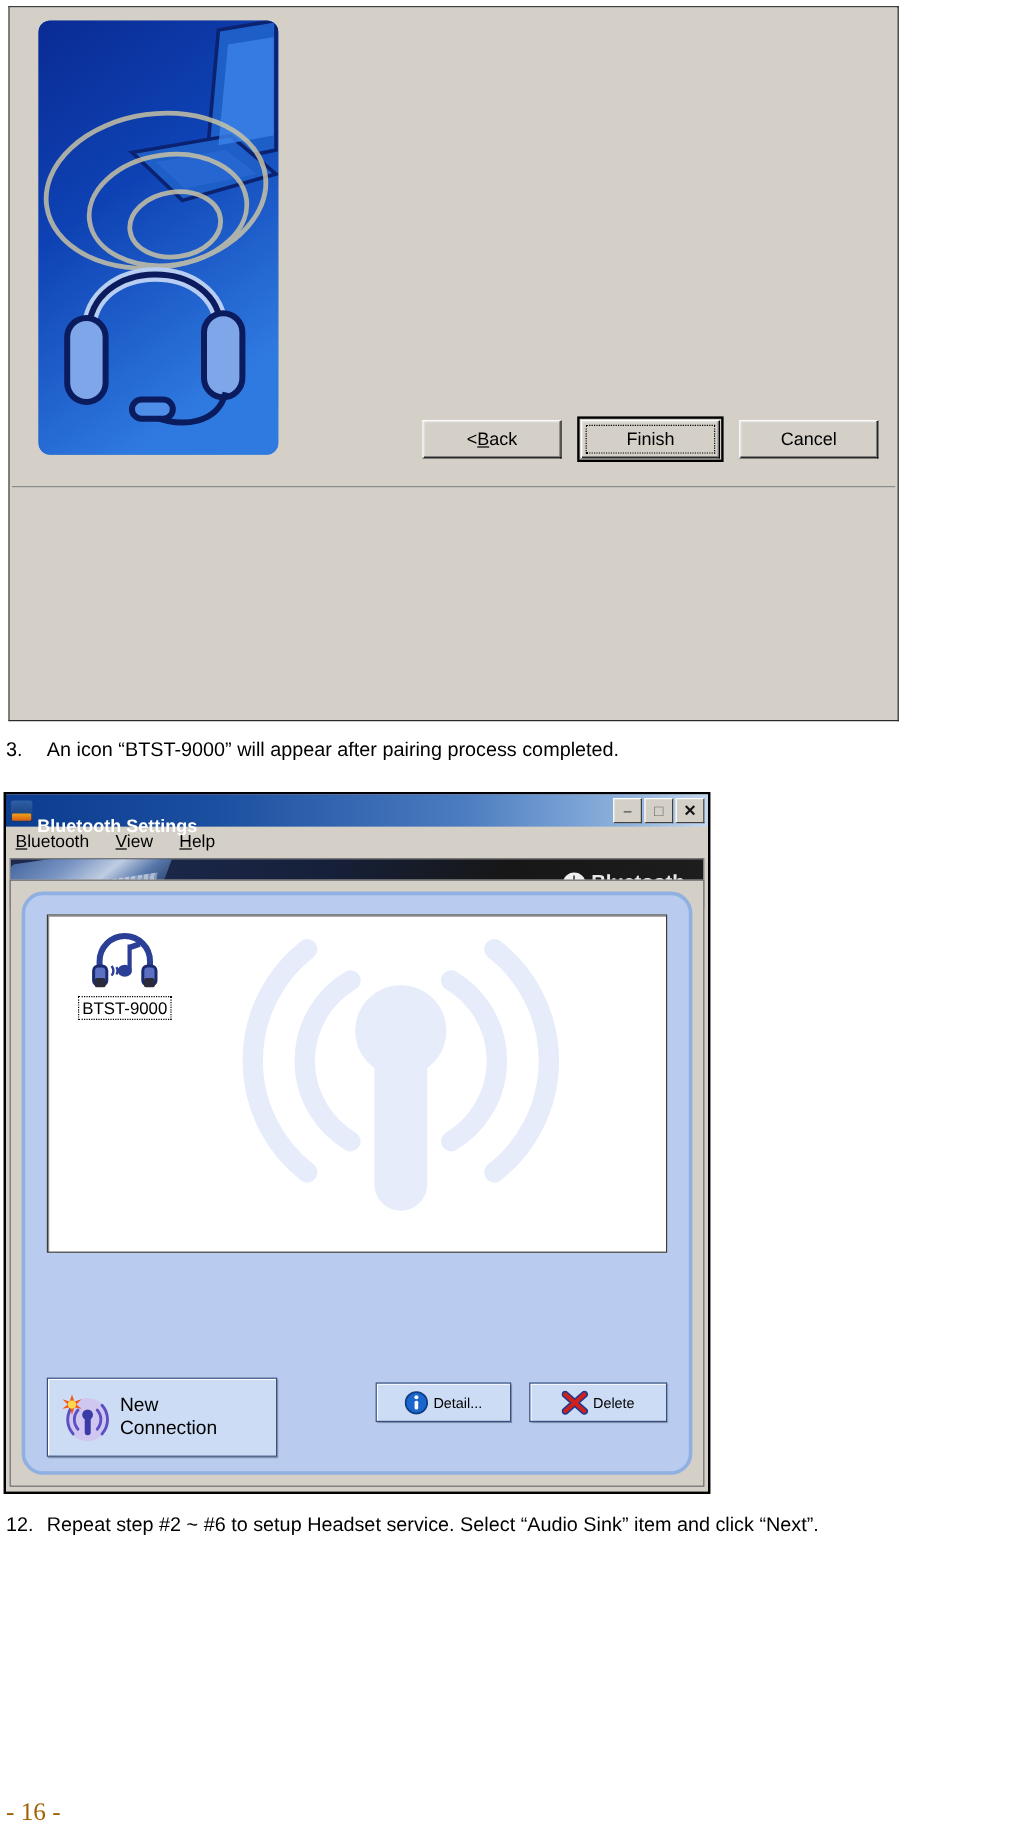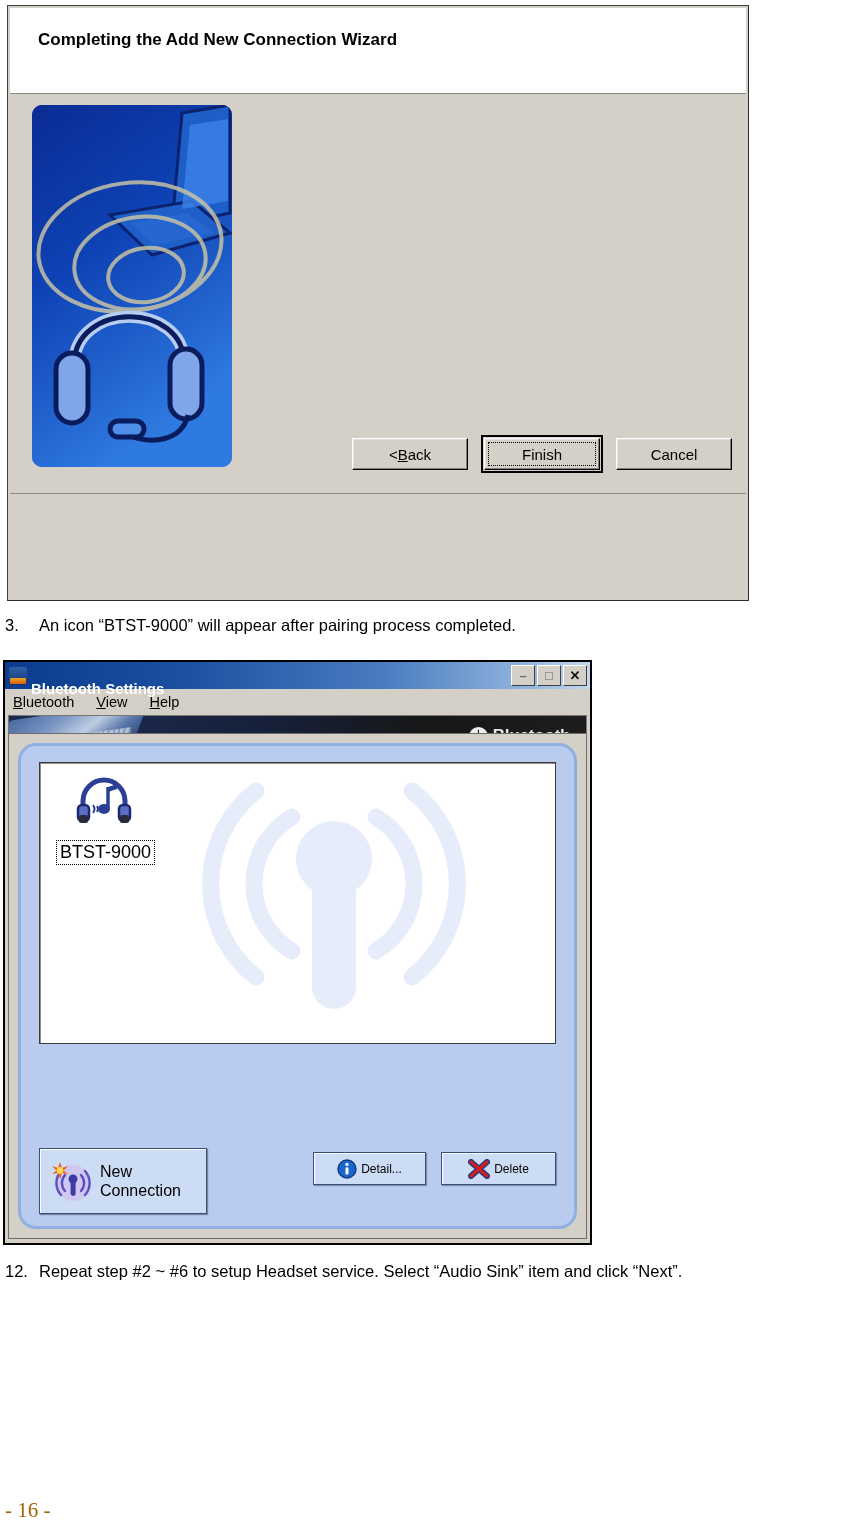--- a/index.html
+++ b/index.html
@@ -306,38 +306,38 @@
   .device-item {
     position: absolute;
     left: 16px;
     top: 12px;
     width: 96px;
     text-align: center;
     cursor: pointer;
   }
   .device-label {
     display: inline-block;
-    font-size: 18px;
+    font-size: 14px;
     font-family: "Liberation Sans", sans-serif;
     color: #000;
     border: 1px dotted #000;
     padding: 1px 3px;
     background: #fff;
-    margin-top: 13px;
+    margin-top: 2px;
     white-space: nowrap;
   }
   .panel-buttons {
     position: absolute;
     left: 18px; right: 18px; bottom: 14px;
     height: 66px;
   }
   .btn-newconn {
     position: absolute;
     left: 0; top: 2px;
-    width: 168px;
+    width: 192px;
     height: 66px;
     background: #cddcf5;
     border: 1px solid #35507e;
     box-shadow: inset 1px 1px 0 #ffffff, 1px 1px 1px rgba(0,0,0,.35);
     display: flex;
     align-items: center;
     padding-left: 8px;
     box-sizing: border-box;
     cursor: pointer;
   }
@@ -377,23 +377,20 @@
     font-size: 21px;
     color: #a16207;
   }
 </style>
 </head>
 <body>
 
 <div class="wizard">
 
 
-  <div class="wizard-header">
-    <h1>Completing the Add New Connection Wizard</h1>
-  </div>
 
   <div class="wizard-body">
 
     <div class="wizard-art">
       <svg width="200" height="362" viewBox="0 0 200 362">
         <defs>
           <linearGradient id="bgGrad" x1="0" y1="0" x2="0.4" y2="1">
             <stop offset="0%" stop-color="#0a2b93"></stop>
             <stop offset="45%" stop-color="#0e42b4"></stop>
             <stop offset="100%" stop-color="#2f7ae0"></stop>

